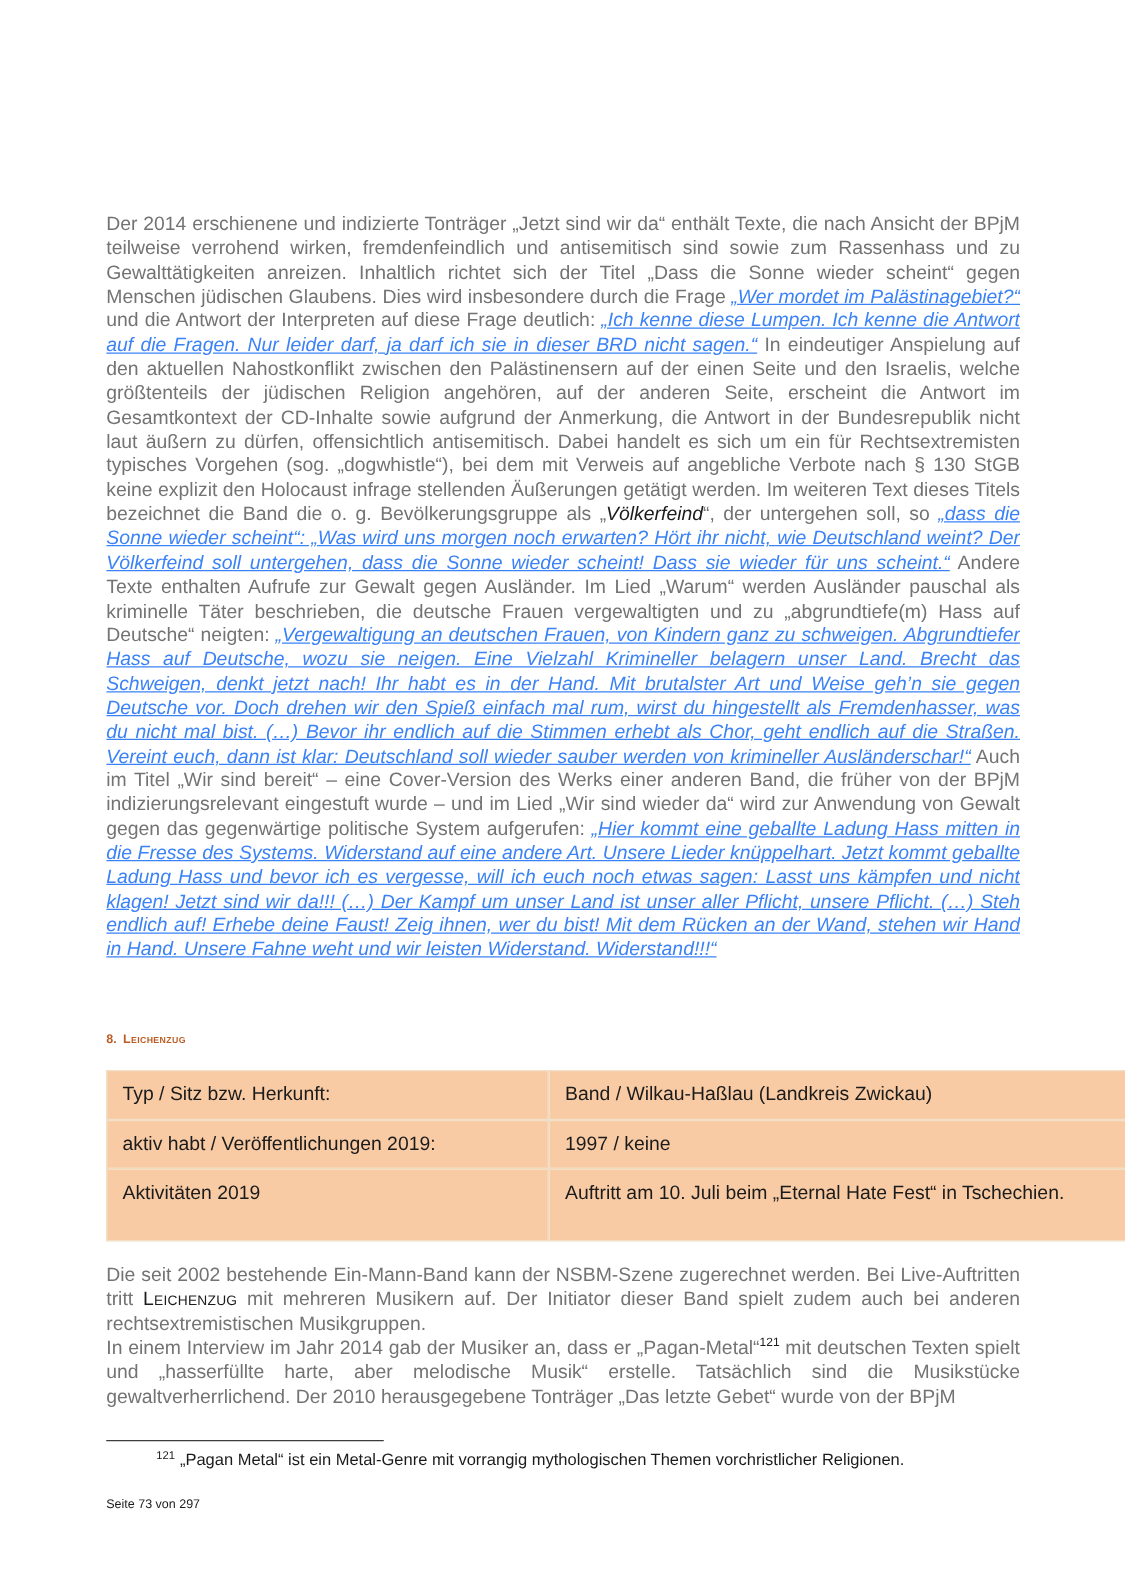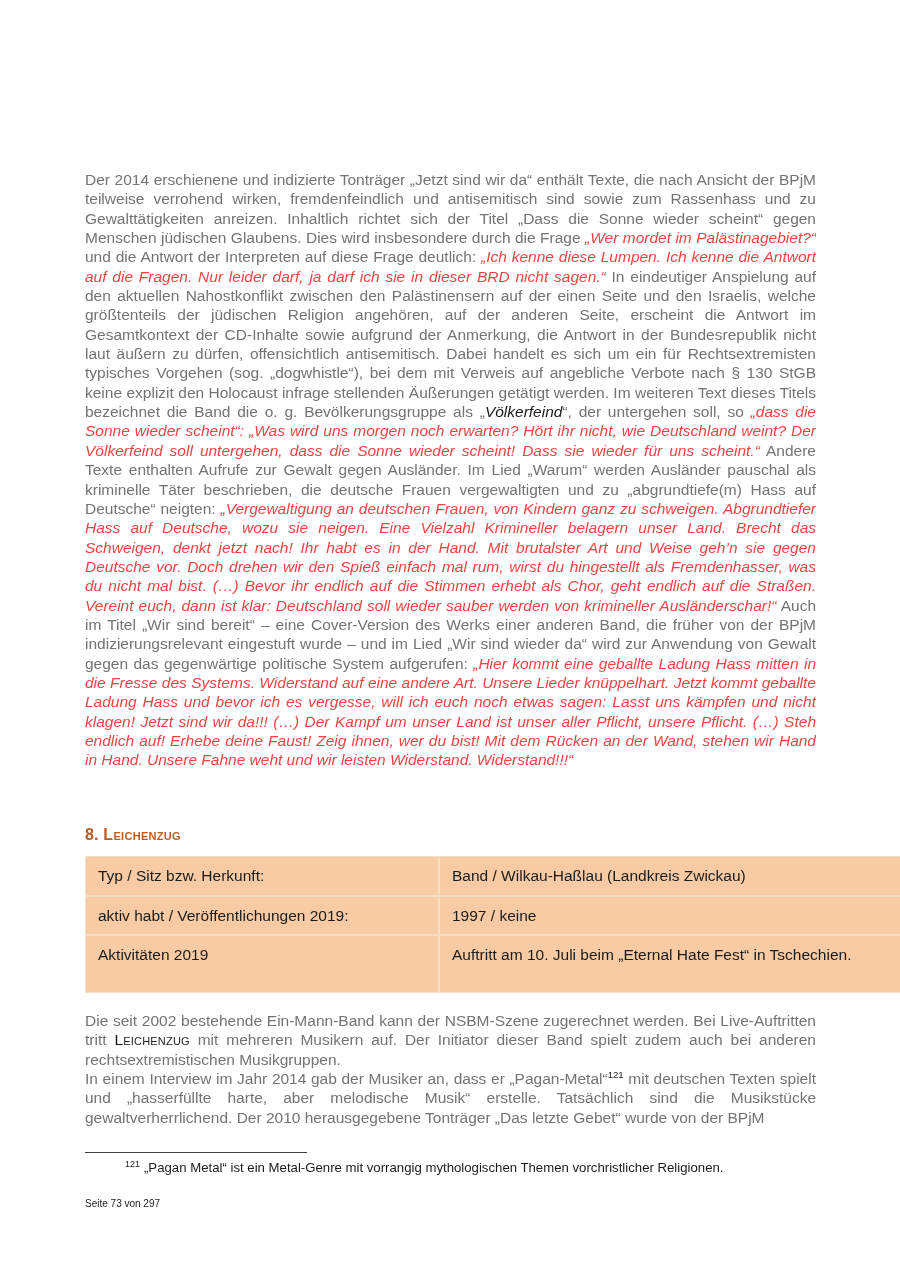--- a/index.html
+++ b/index.html
@@ -27,30 +27,30 @@
     overflow: hidden;
   }
   .body2 {
     position: absolute;
     left: 85px; top: 1011px;
     width: 731px;
     max-height: 138px;
     overflow: hidden;
   }
   .seg-normal { color:#737373; }
-  .seg-quote  { color:#ef4444; font-style: italic; }
+  .seg-quote  { color:#3b82f6; font-style: italic; text-decoration: underline; }
   .seg-italic { font-style: italic; }
   .seg-smallcaps { font-variant: small-caps; letter-spacing: 0.2px; }
   .seg-sup { font-size: 0.62em; vertical-align: super; line-height: 0; }
 
   .section-heading {
     position: absolute;
     left: 85px; top: 826px;
     margin: 0;
-    font-size: 16px;
+    font-size: 10px;
     font-weight: bold;
     color: #bd5b22;
   }
   .section-heading .sc { font-variant: small-caps; margin-left: 5px; letter-spacing: 0.3px; }
 
   .info-table {
     position: absolute;
     left: 85px; top: 856px;
     width: 824px;
     border-collapse: separate;

